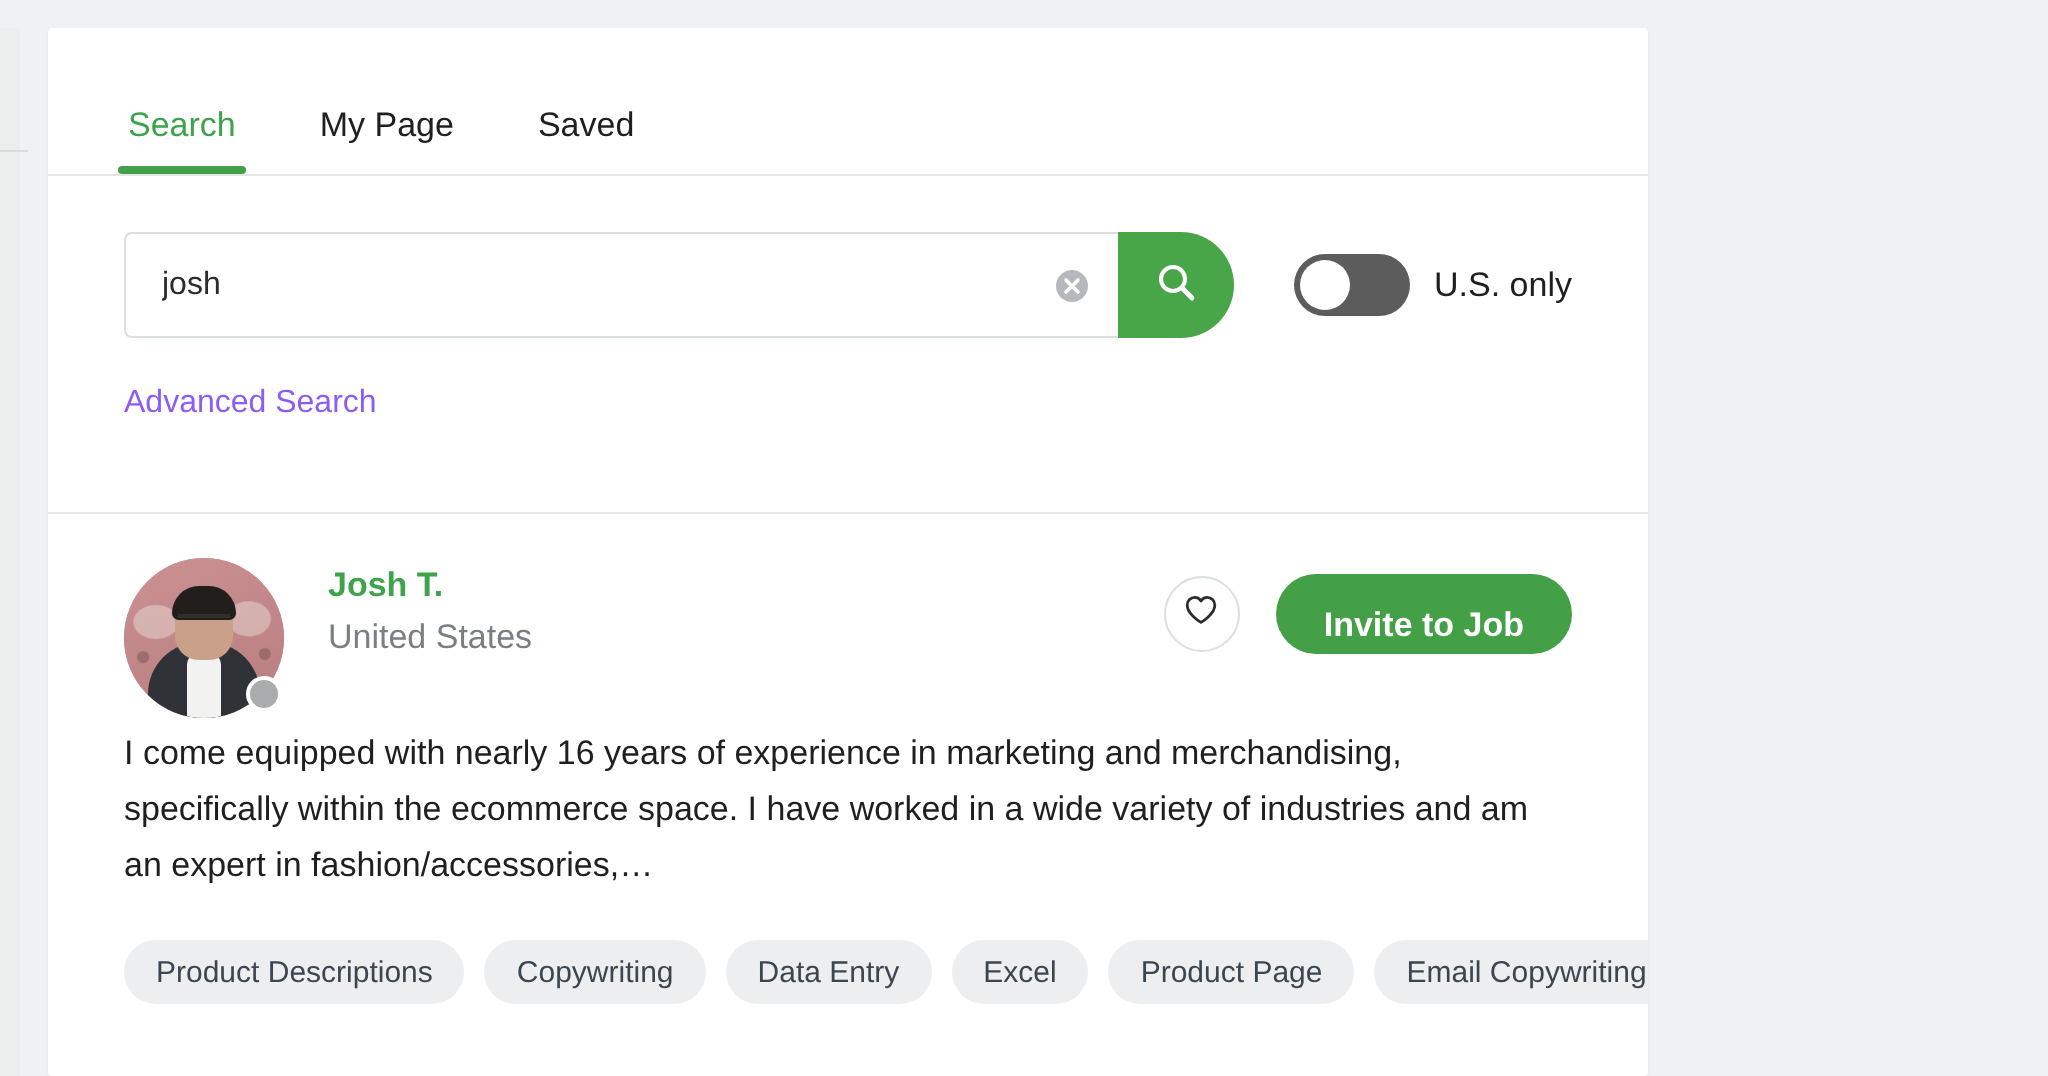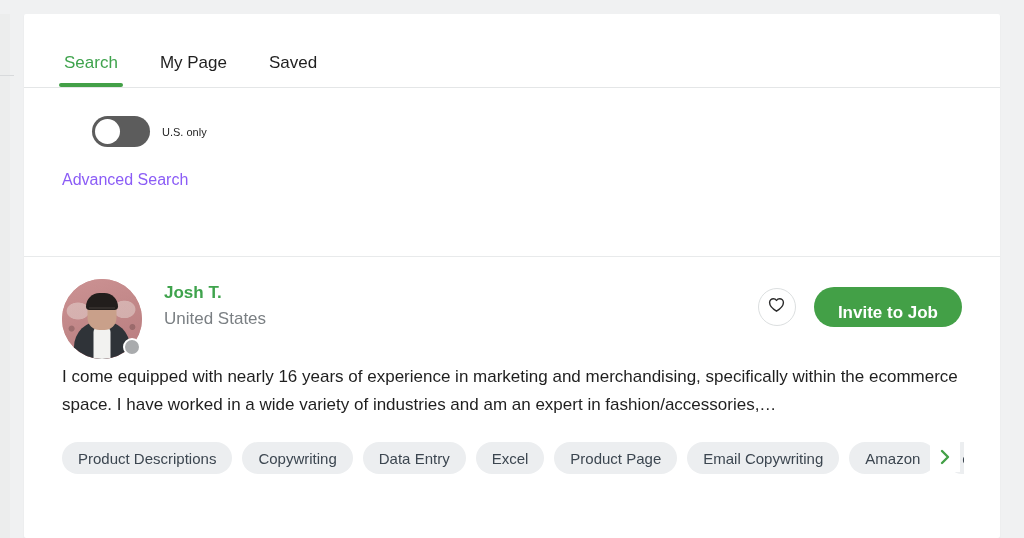--- a/index.html
+++ b/index.html
@@ -16,21 +16,21 @@
     position: absolute; left: 0; top: 75px; width: 14px; height: 1px;
     background: #d8dadc;
   }
   .edge-block {
     position: absolute; left: 0; top: 14px; width: 10px; height: 524px;
     background: #eceded;
   }
 
   .card {
     position: absolute; left: 24px; top: 14px;
-    width: 976px; height: 524px;
+    width: 800px; height: 524px;
     background: #ffffff;
     border-radius: 2px;
     box-shadow: 0 1px 2px rgba(0,0,0,0.06);
     overflow: hidden;
   }
 
   
   .tabs {
     position: relative; height: 74px;
     border-bottom: 1px solid #e4e6e7;
@@ -102,21 +102,21 @@
     cursor: pointer;
     flex-shrink: 0;
   }
   .toggle .knob {
     position: absolute; top: 3px; left: 3px;
     width: 25px; height: 25px; border-radius: 50%;
     background: #ffffff;
   }
   .toggle-label {
     margin-left: 12px;
-    font-size: 11px; color: #1f1f1f; white-space: nowrap;
+    font-size: 17px; color: #1f1f1f; white-space: nowrap;
   }
 
   .adv-search {
     display: inline-block;
     margin-top: 24px;
     font-size: 16px; color: #8b5cf6; cursor: pointer;
     font-weight: 400;
   }
 
   .section-divider { height: 1px; background: #e8eaeb; }
@@ -255,20 +255,39 @@
       <div class="tab">
         <span>My Page</span>
       </div>
       <div class="tab">
         <span>Saved</span>
       </div>
     </div>
 
     <div class="search-section">
       <div class="search-row">
+        <div class="search-wrap">
+          <div class="search-input-box">
+            <input class="search-input" type="text" value="josh" style="">
+            <span class="clear-btn">
+              <svg width="18" height="18" viewBox="0 0 18 18" aria-hidden="true">
+                <circle cx="9" cy="9" r="8" fill="#b5b9bc"></circle>
+                <path d="M6 6 L12 12 M12 6 L6 12" stroke="#ffffff" stroke-width="1.8" stroke-linecap="round"></path>
+              </svg>
+            </span>
+          </div>
+          <button class="search-btn">
+            <span>
+              <svg width="22" height="22" viewBox="0 0 22 22" aria-hidden="true">
+                <circle cx="9.5" cy="9.5" r="6" fill="none" stroke="#ffffff" stroke-width="2"></circle>
+                <path d="M14 14 L19 19" stroke="#ffffff" stroke-width="2.4" stroke-linecap="round"></path>
+              </svg>
+            </span>
+          </button>
+        </div>
 
         <div class="toggle-group">
           <div class="toggle">
             <div class="knob"></div>
           </div>
           <div class="toggle-label">U.S. only</div>
         </div>
       </div>
 
       <div class="adv-search">Advanced Search</div>

